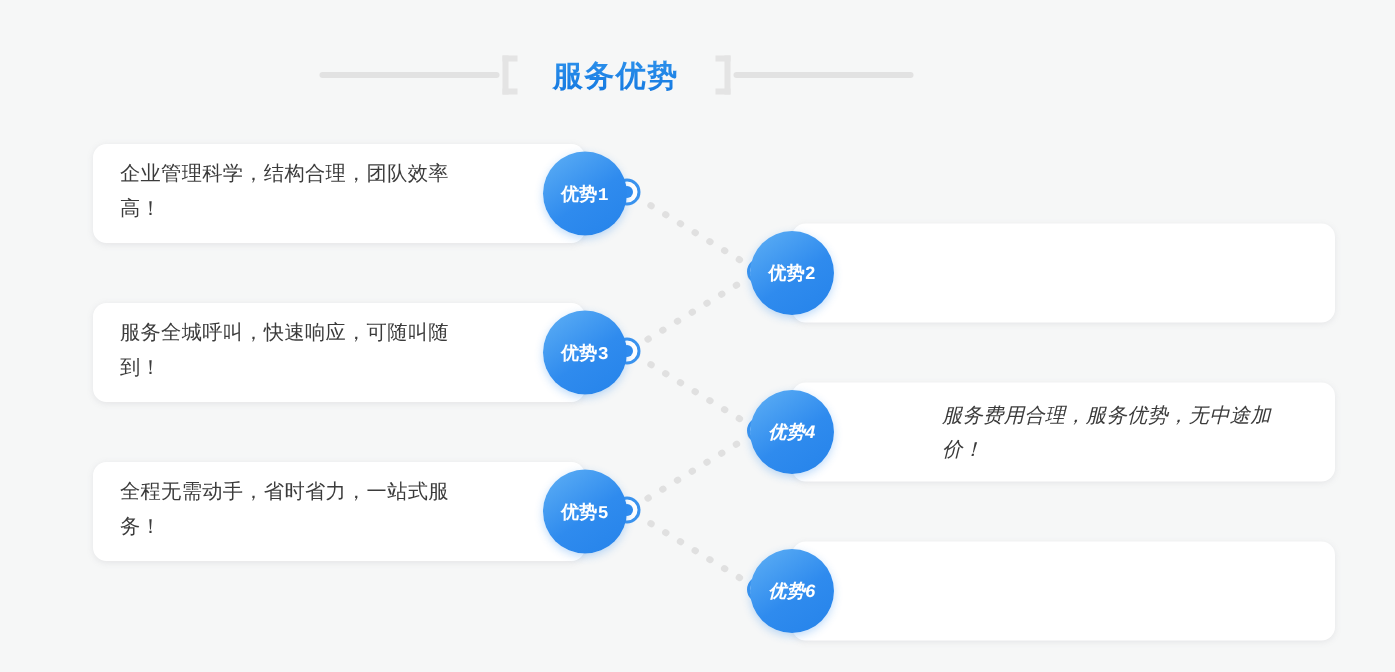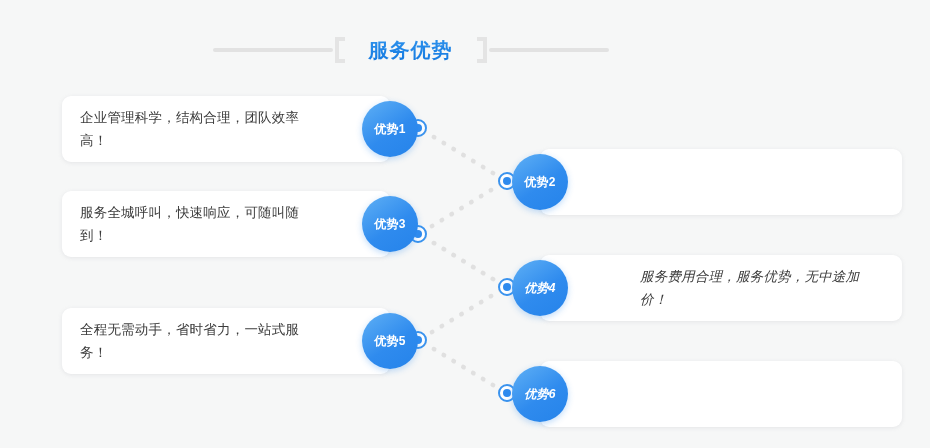--- a/index.html
+++ b/index.html
@@ -86,35 +86,36 @@
   }
 
   
   .row {
     position: absolute;
     height: 66px;
     display: flex;
     align-items: center;
   }
   .row.left  { left: 62px;  width: 356px; justify-content: flex-start; }
-  .row.right { left: 540px; width: 362px; justify-content: flex-start; }
+  .row.right { left: 528px; width: 362px; justify-content: flex-start; }
 
   .card {
     position: relative;
     background: #ffffff;
     border-radius: 9px;
     box-shadow: 0 1px 4px rgba(140,146,153,0.16);
     height: 66px;
     box-sizing: border-box;
     display: flex;
     align-items: center;
   }
   .row.left .card {
     width: 328px;
     padding: 0 70px 0 18px;
+    font-family: Liberation Mono, monospace;
   }
   .row.right .card {
     width: 362px;
     padding: 0 20px 0 100px;
   }
 
   .card-text {
     font-size: 13.5px;
     line-height: 23px;
     color: #3b3b3b;
@@ -177,21 +178,21 @@
     <span class="badge">优势1</span>
   </div>
 </div>
 
 <div class="row right" style="top:149px;">
   <div class="card">
     <span class="badge">优势2</span>
   </div>
 </div>
 
-<div class="row left" style="top:191px;">
+<div class="row left" style="top:202px;">
   <div class="card">
     <span class="card-text">服务全城呼叫，快速响应，可随叫随到！</span>
     <span class="badge">优势3</span>
   </div>
 </div>
 
 <div class="row right" style="top:255px;font-style:italic;">
   <div class="card">
     <span class="badge">优势4</span>
     <span class="card-text">服务费用合理，服务优势，无中途加价！</span>

